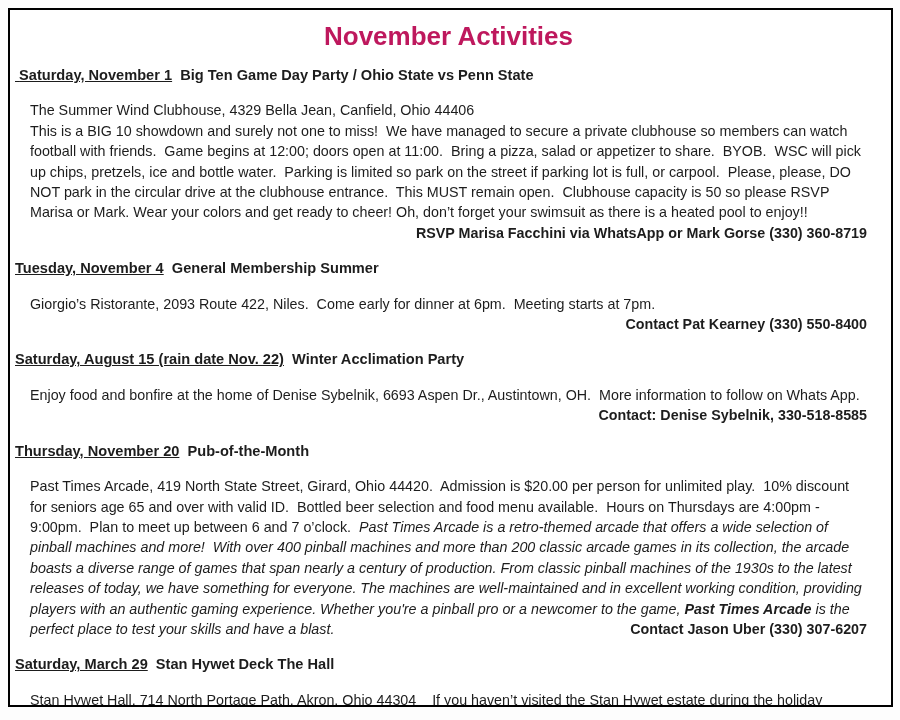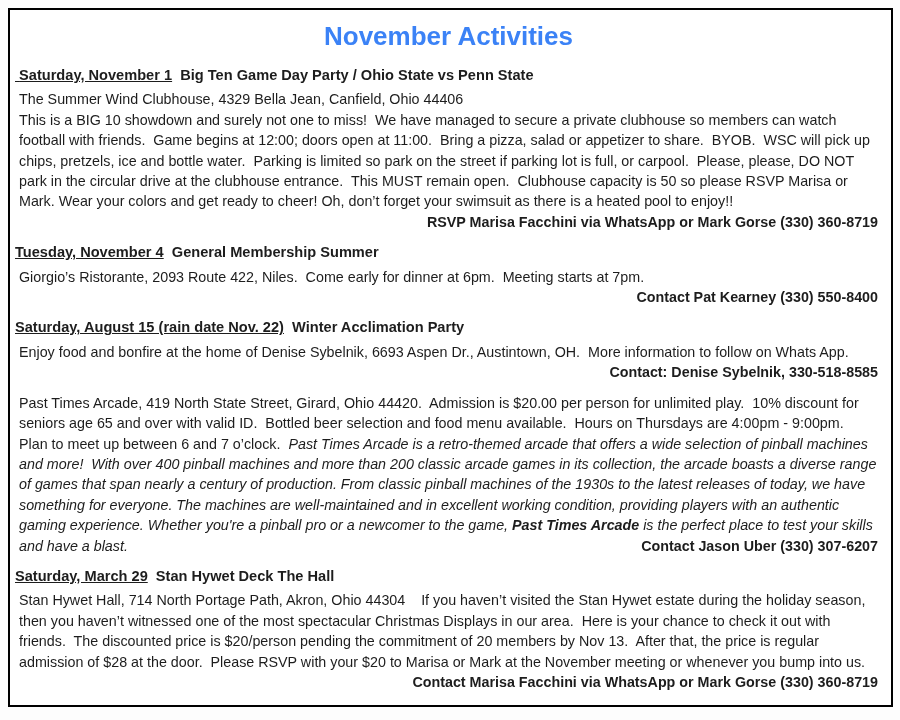--- a/index.html
+++ b/index.html
@@ -19,33 +19,33 @@
     color: #1d1d1d;
     font-size: 14.3px;
     line-height: 20.4px;
     overflow: hidden;
   }
   .title {
     text-align: center;
     font-weight: bold;
     font-size: 26px;
     line-height: 32px;
-    color: #3b82f6;
+    color: #be185d;
     margin: 8px 0 13px 0;
   }
   .event { margin-bottom: 10px; }
   .event-header {
     font-weight: bold;
     white-space: pre-wrap;
     margin: 0;
     font-size: 14.6px;
   }
   .event-date { text-decoration: underline; }
   .event-body {
-    margin: 4px;
+    margin: 15px;
     white-space: pre-wrap;
   }
   .event-body::after { content: ""; display: block; clear: both; }
   .contact {
     float: right;
     font-weight: bold;
     white-space: pre-wrap;
   }
   .italic { font-style: italic; }
   .bold-italic { font-style: italic; font-weight: bold; }
@@ -67,20 +67,21 @@
     <h2 class="event-header"><span class="event-date">Tuesday, November 4</span><span>  General Membership Summer</span></h2>
     <p class="event-body"><span>Giorgio’s Ristorante, 2093 Route 422, Niles.  Come early for dinner at 6pm.  Meeting starts at 7pm. </span><span class="contact">Contact Pat Kearney (330) 550-8400</span></p>
   </section>
 
   <section class="event">
     <h2 class="event-header"><span class="event-date">Saturday, August 15 (rain date Nov. 22)</span><span>  Winter Acclimation Party</span></h2>
     <p class="event-body"><span>Enjoy food and bonfire at the home of Denise Sybelnik, 6693 Aspen Dr., Austintown, OH.  More information to follow on Whats App. </span><span class="contact">Contact: Denise Sybelnik, 330-518-8585</span></p>
   </section>
 
   <section class="event">
+    <h2 class="event-header"><span class="event-date">Thursday, November 20</span><span>  Pub-of-the-Month</span></h2>
     <p class="event-body"><span>Past Times Arcade, 419 North State Street, Girard, Ohio 44420.  Admission is $20.00 per person for unlimited play.  10% discount for seniors age 65 and over with valid ID.  Bottled beer selection and food menu available.  Hours on Thursdays are 4:00pm - 9:00pm.  Plan to meet up between 6 and 7 o’clock.  </span><span class="italic">Past Times Arcade is a retro-themed arcade that offers a wide selection of pinball machines and more!  With over 400 pinball machines and more than 200 classic arcade games in its collection, the arcade boasts a diverse range of games that span nearly a century of production. From classic pinball machines of the 1930s to the latest releases of today, we have something for everyone. The machines are well-maintained and in excellent working condition, providing players with an authentic gaming experience. Whether you're a pinball pro or a newcomer to the game, </span><span class="bold-italic">Past Times Arcade</span><span class="italic"> is the perfect place to test your skills and have a blast. </span><span class="contact">Contact Jason Uber (330) 307-6207</span></p>
   </section>
 
   <section class="event">
     <h2 class="event-header"><span class="event-date">Saturday, March 29</span><span>  Stan Hywet Deck The Hall</span></h2>
     <p class="event-body"><span>Stan Hywet Hall, 714 North Portage Path, Akron, Ohio 44304    If you haven’t visited the Stan Hywet estate during the holiday season, then you haven’t witnessed one of the most spectacular Christmas Displays in our area.  Here is your chance to check it out with friends.  The discounted price is $20/person pending the commitment of 20 members by Nov 13.  After that, the price is regular admission of $28 at the door.  Please RSVP with your $20 to Marisa or Mark at the November meeting or whenever you bump into us. </span><span class="contact">Contact Marisa Facchini via WhatsApp or Mark Gorse (330) 360-8719</span></p>
   </section>
 
 </div>
 

